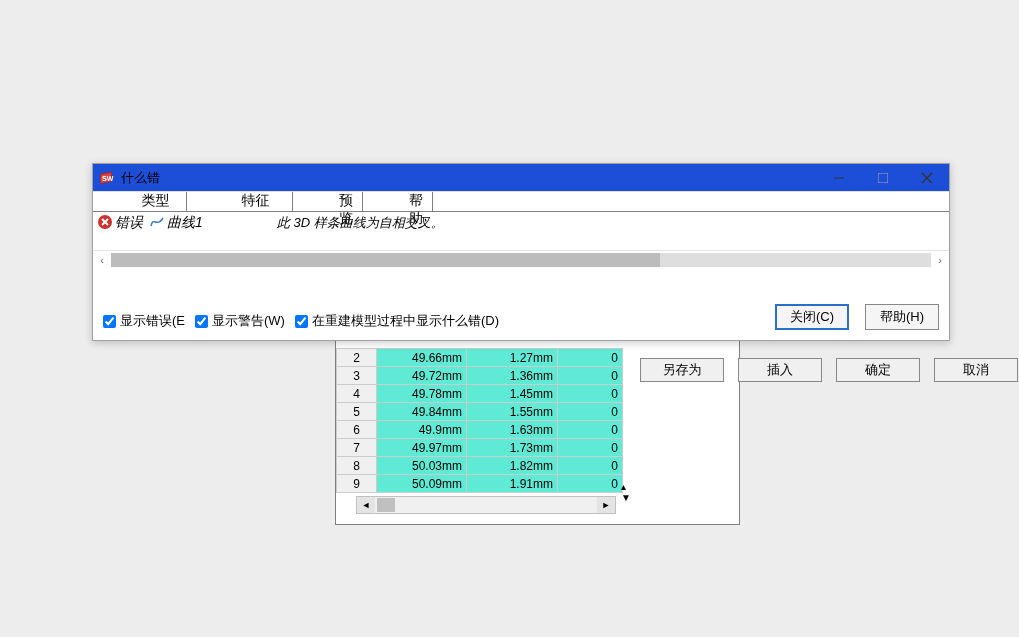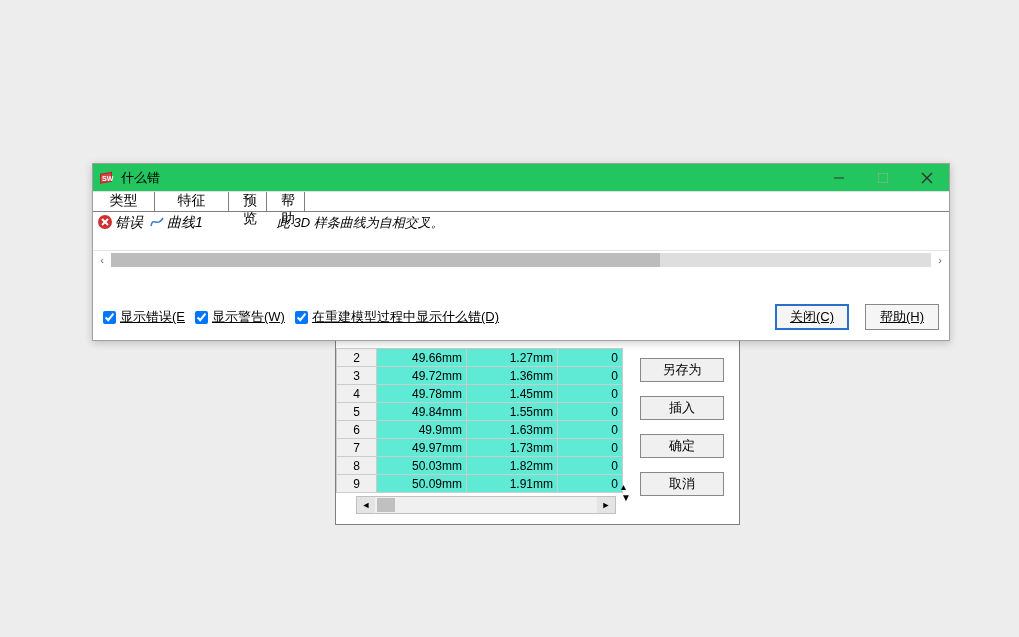--- a/index.html
+++ b/index.html
@@ -41,21 +41,21 @@
       width: 40px;
     }
     .data-table td.col1 { width: 90px; }
     .data-table td.col2 { width: 91px; }
     .data-table td.col3 { width: 65px; }
     .side-btns {
       position: absolute;
       left: 304px;
       top: 137px;
       display: flex;
-      flex-direction: column;
+      flex-direction: row;
       gap: 14px;
     }
     .side-btn {
       width: 84px;
       height: 24px;
       border: 1px solid #888;
       background: #f0f0f0;
       font-size: 13px;
       cursor: pointer;
     }
@@ -98,21 +98,21 @@
       width: 858px;
       height: 178px;
       background: white;
       border: 1px solid #a0a0a0;
       box-shadow: 0 2px 8px rgba(0,0,0,0.2);
     }
     .titlebar {
       height: 28px;
       display: flex;
       align-items: center;
-      background: #22c55e;
+      background: #1d4ed8;
       border-bottom: 1px solid #e0e0e0;
     }
     .title-icon {
       margin: 0 4px 0 6px;
       width: 16px;
       height: 16px;
     }
     .title-text {
       flex: 1;
       font-size: 13px;
@@ -131,20 +131,21 @@
     .header-row {
       height: 20px;
       border-bottom: 1px solid #7f7f7f;
       display: flex;
       font-size: 14px;
     }
     .header-cell {
       border-right: 1px solid #7f7f7f;
       padding: 0 14px;
       text-align: center;
+      margin-left: 32px;
     }
     .hc-type { width: 62px; }
     .hc-feat { width: 74px; }
     .hc-prev { width: 38px; font-family: Liberation Serif, serif; }
     .hc-help { width: 38px; }
     .hc-desc { flex: 1; text-align: center; border-right: none; }
     .error-row {
       height: 22px;
       display: flex;
       align-items: center;
@@ -192,22 +193,21 @@
       width: 67%;
       height: 100%;
       background: #bcbcbc;
     }
     .bottom-bar {
       position: absolute;
       bottom: 10px;
       left: 10px;
       right: 10px;
       display: flex;
-      align-items: center;
-      text-decoration: underline;
+      align-items: flex-end;
     }
     .chk-label {
       display: flex;
       align-items: center;
       margin-right: 10px;
       font-size: 13px;
       cursor: pointer;
     }
     .chk-label input {
       margin-right: 4px;

